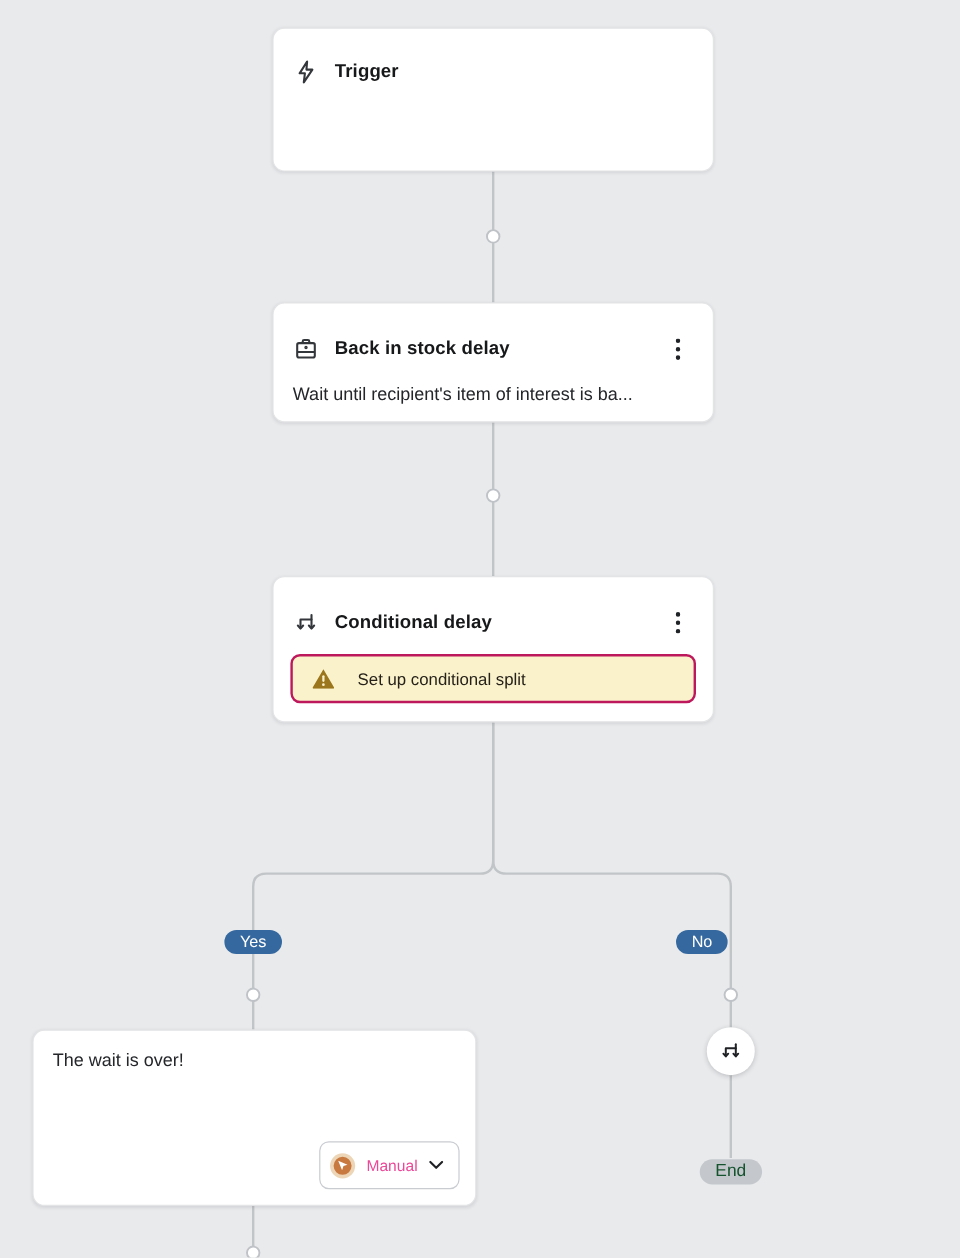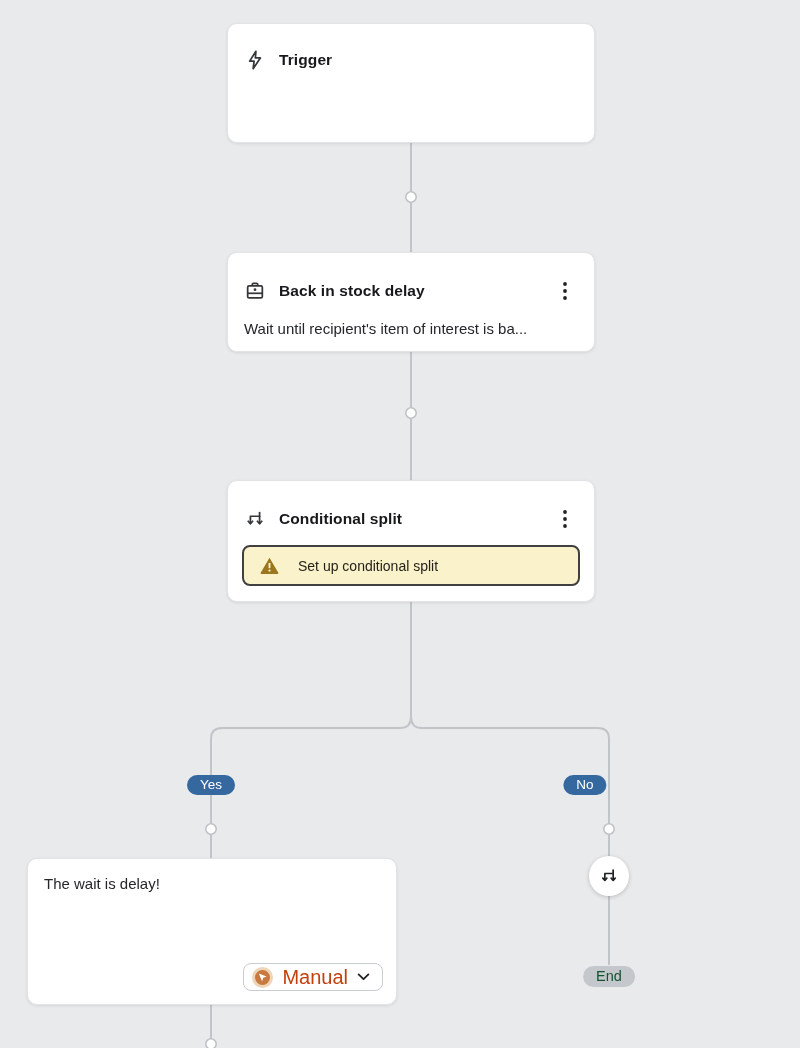--- a/index.html
+++ b/index.html
@@ -52,21 +52,21 @@
   }
   .card-body.wrap { white-space: normal; }
   .warning-banner {
     margin: 13px 14px 0 14px;
     height: 41px;
     display: flex;
     align-items: center;
     gap: 19px;
     padding: 0 16px;
     background: #FAF2CB;
-    border: 2px solid #404040;
+    border: 2px solid #be185d;
     border-radius: 8px;
     cursor: pointer;
   }
   .warning-text {
     font-size: 14px;
     font-weight: 500;
     color: #26221A;
   }
   .pill {
     position: absolute;
@@ -89,27 +89,27 @@
     cursor: pointer;
   }
   .email-footer {
     position: absolute;
     right: 13px; bottom: 13px;
   }
   .manual-btn {
     display: flex;
     align-items: center;
     gap: 9px;
-    height: 28px;
+    height: 40px;
     padding: 0 12px 0 8px;
     background: #FFFFFF;
     border: 1px solid #C9CCD0;
     border-radius: 8px;
-    font-size: 20px;
-    color: #c2410c;
+    font-size: 13px;
+    color: #ec4899;
     cursor: pointer;
   }
   .manual-dot {
     width: 21px; height: 21px;
     border-radius: 50%;
     background: #C8793F;
     border: 3px solid #EDD6B8;
     display: flex; align-items: center; justify-content: center;
   }
   .icon { flex: 0 0 auto; display: flex; align-items: center; justify-content: center; }
@@ -170,21 +170,21 @@
 <div class="card" style="left:227px; top:480px; width:368px; height:122px;">
   <div class="card-header">
     <span class="icon">
       <svg width="22" height="22" viewBox="0 0 24 24" fill="none" stroke="#33363A" stroke-width="1.9" stroke-linecap="round" stroke-linejoin="round">
         <path d="M17 5 V16.5"></path>
         <path d="M17 9 H7 V16.5"></path>
         <path d="M4.6 14.5 L7 17.2 L9.4 14.5"></path>
         <path d="M14.6 14.5 L17 17.2 L19.4 14.5"></path>
       </svg>
     </span>
-    <span class="card-title">Conditional split</span>
+    <span class="card-title">Conditional delay</span>
     <span class="kebab">
       <svg width="4" height="18" viewBox="0 0 4 18">
         <circle cx="2" cy="2" r="1.9" fill="#202326"></circle>
           <circle cx="2" cy="9" r="1.9" fill="#202326"></circle>
           <circle cx="2" cy="16" r="1.9" fill="#202326"></circle>
       </svg>
     </span>
   </div>
   <div class="warning-banner">
     <span class="icon">
@@ -195,21 +195,21 @@
       </svg>
     </span>
     <span class="warning-text">Set up conditional split</span>
   </div>
 </div>
 
 <div class="pill branch" style="left:211px; top:775px;">Yes</div>
 <div class="pill branch" style="left:585px; top:775px;">No</div>
 
 <div class="card" style="left:27px; top:858px; width:370px; height:147px;">
-  <div class="card-body">The wait is delay!</div>
+  <div class="card-body">The wait is over!</div>
   <div class="email-footer">
     <div class="manual-btn">
       <span class="manual-dot">
         <svg width="11" height="11" viewBox="0 0 24 24" fill="#FFFFFF">
           <path d="M4 3 L11.07 19.97 L13.58 12.58 L20.97 10.07 Z"></path>
         </svg>
       </span>
       <span>Manual</span>
       <svg width="13" height="8" viewBox="0 0 14 9" fill="none" stroke="#1F2124" stroke-width="2" stroke-linecap="round" stroke-linejoin="round">
         <path d="M1.5 1.5 L7 7 L12.5 1.5"></path>

